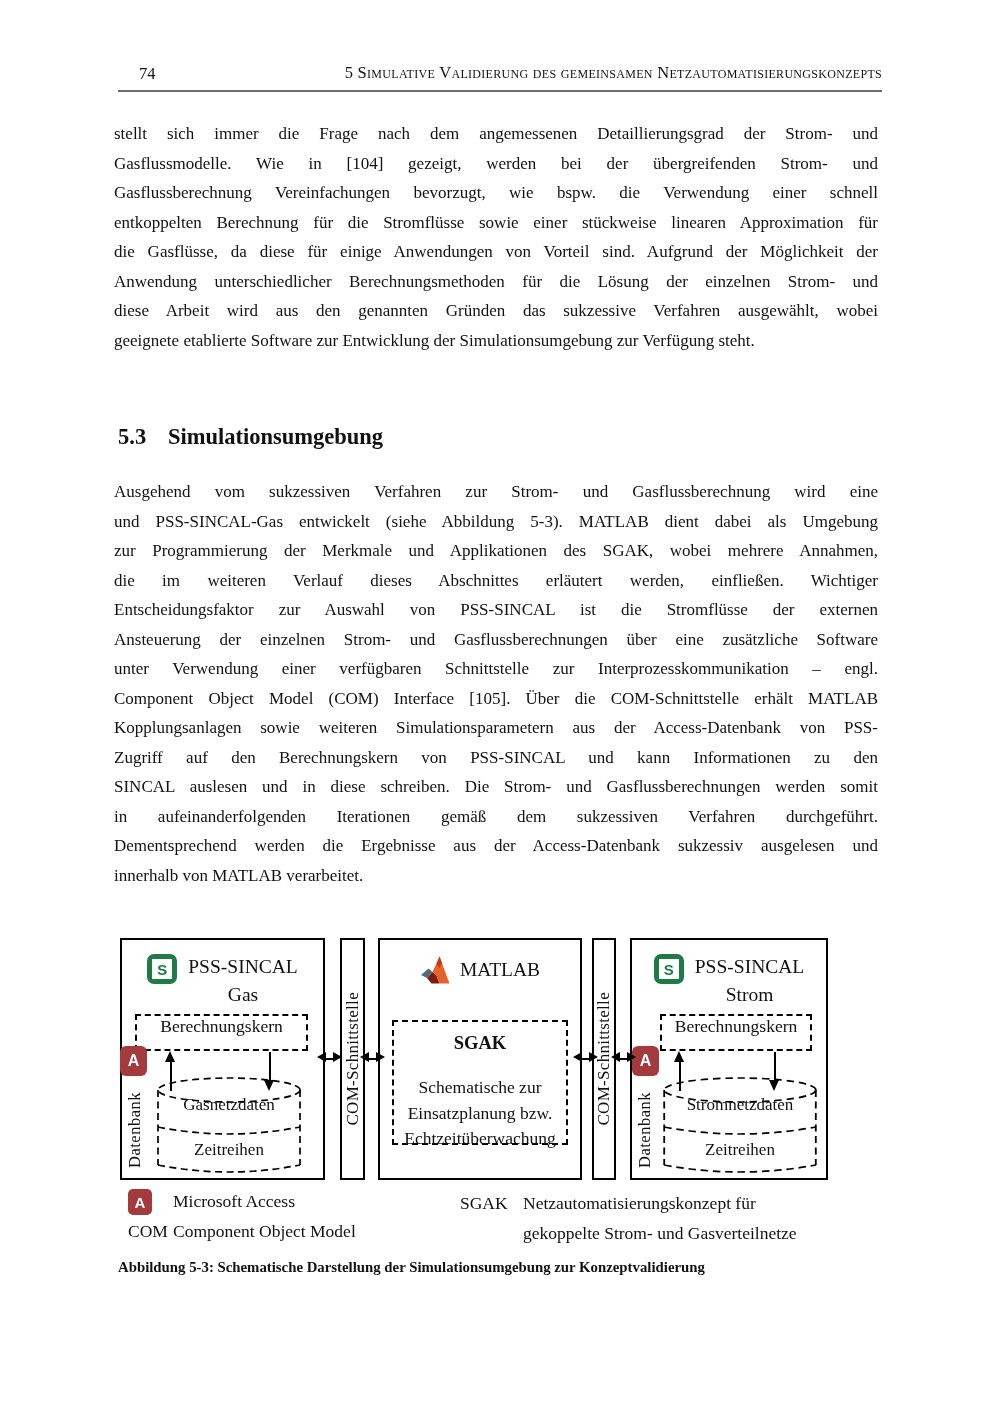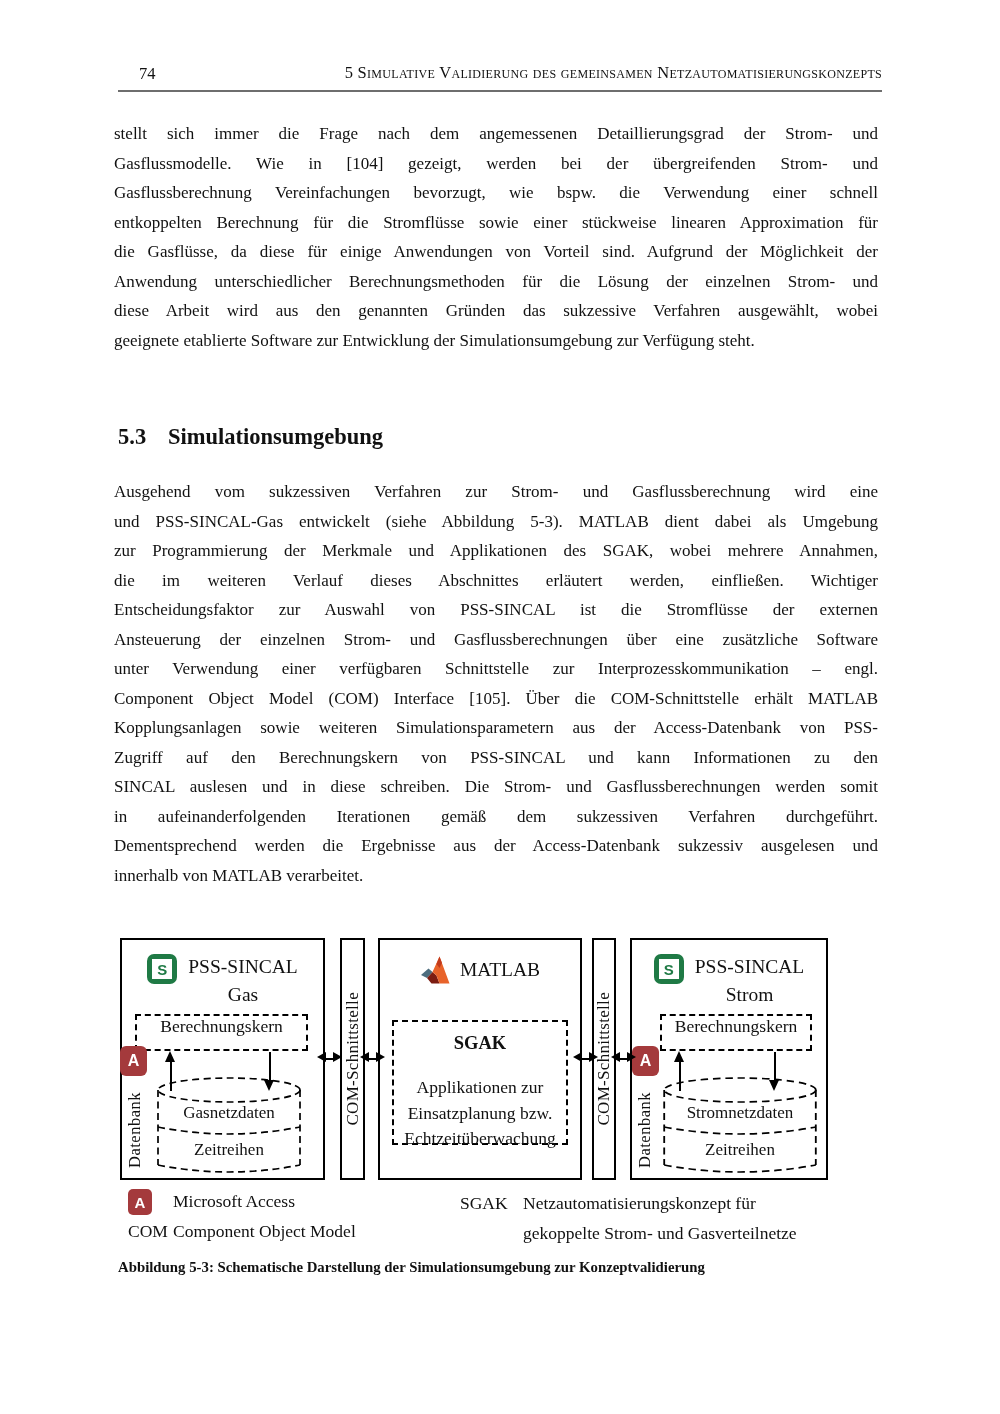--- a/index.html
+++ b/index.html
@@ -89,21 +89,21 @@
     font-size:16.5px;letter-spacing:.5px;
   }
 
   .cyl{position:absolute;top:137px;height:102px;}
   .gasbox .cyl{left:33px;width:148px;}
   .strombox .cyl{left:29px;width:158px;}
   .cyl path,.cyl line,.cyl ellipse{fill:none;stroke:#000;stroke-width:1.7;stroke-dasharray:7 4.5;}
   .cyl-label{position:absolute;text-align:center;font-size:17px;height:26px;line-height:26px;}
   .gasbox .cyl-label{left:33px;width:148px;}
   .strombox .cyl-label{left:29px;width:158px;}
-  .cyl-label.l1{top:160px;font-family:Liberation Serif, serif;}
+  .cyl-label.l1{top:152px;font-family:Liberation Serif, serif;}
   .cyl-label.l2{top:197px;}
 
   .varrow{position:absolute;width:0;border-left:2.5px solid #000;}
   .varrow.up{top:122px;height:29px;}
   .varrow.up::before{
     content:"";position:absolute;top:-11px;left:-7px;
     border-left:5.8px solid transparent;border-right:5.8px solid transparent;
     border-bottom:11px solid #000;
   }
   .varrow.down{top:112px;height:28px;}
@@ -250,21 +250,21 @@
         <svg class="matlab-logo" width="30" height="28" viewBox="0 0 30 28">
           <polygon points="1,19 8.5,12.5 12.5,16 7,22" fill="#4d6d7e"></polygon>
           <polygon points="7,22 12.5,16 16.5,19.5 19.5,27.5 11.5,27.5" fill="#7c1d12"></polygon>
           <polygon points="12.5,16 19.5,0.5 29.5,27.5 19.5,27.5 16.5,19.5" fill="#e8632a"></polygon>
           <polygon points="19.5,0.5 22,7 19.5,12 16.5,8" fill="#c23b1d"></polygon>
         </svg>
         <span>MATLAB</span>
       </div>
       <div class="sgakbox">
         <div class="sgak-title">SGAK</div>
-        <div class="sgak-line first">Applikationen zur</div>
+        <div class="sgak-line first">Schematische zur</div>
         <div class="sgak-line">Einsatzplanung bzw.</div>
         <div class="sgak-line">Echtzeitüberwachung</div>
       </div>
     </div>
 
     <div class="combar cright">
       <span class="vtext">COM-Schnittstelle</span>
     </div>
 
     <div class="swbox strombox">

